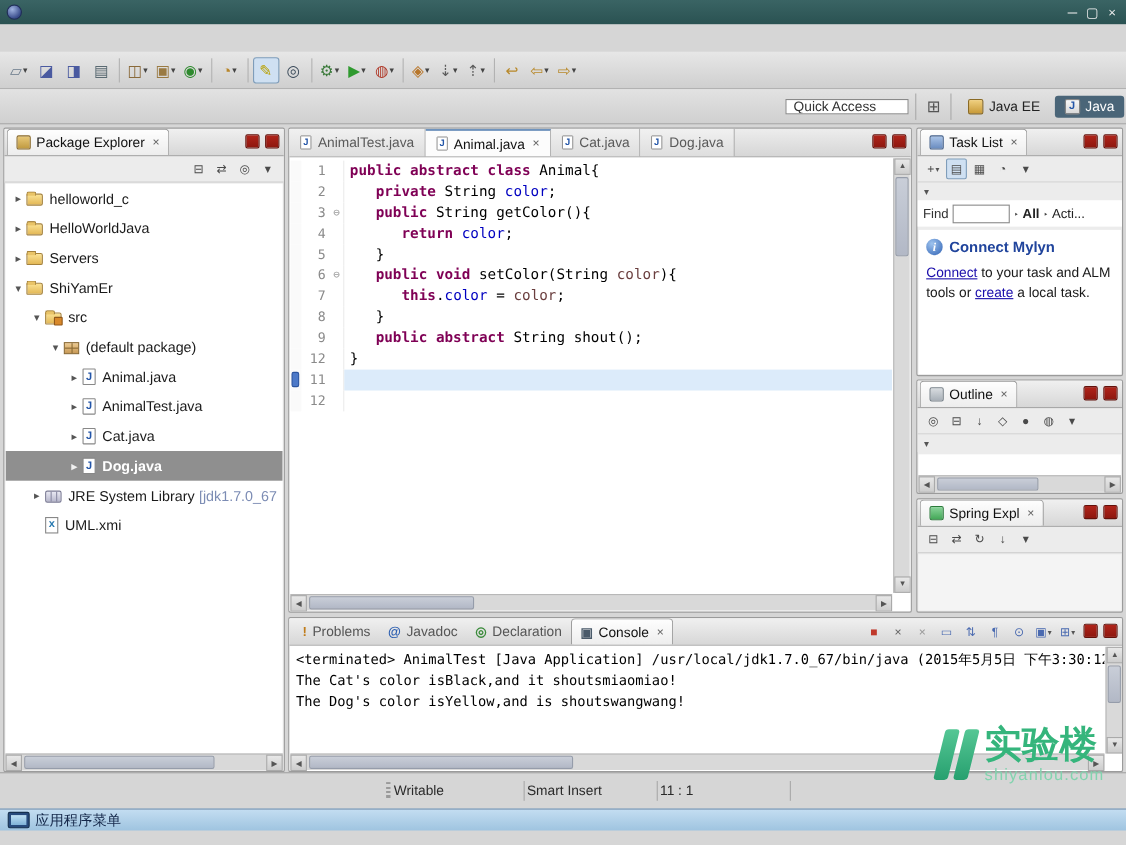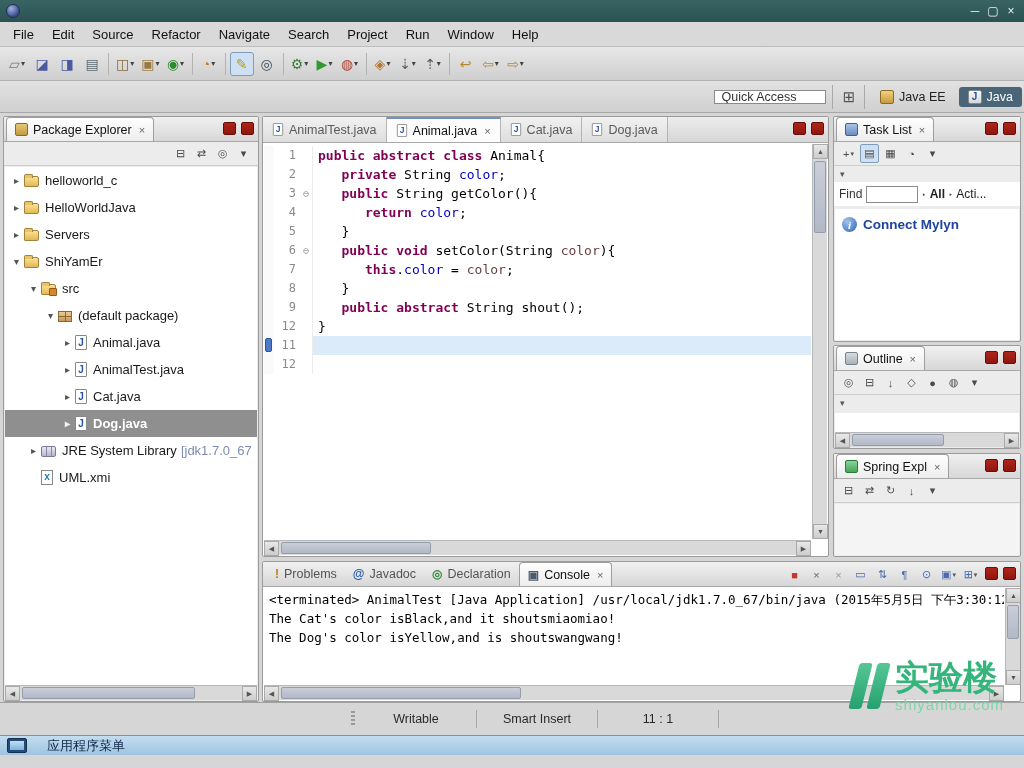--- a/index.html
+++ b/index.html
@@ -140,24 +140,24 @@
   .cicon{font-size:12px;line-height:1}
   .console-body{position:absolute;left:1px;right:16px;top:26px;bottom:16px;background:#fff;overflow:hidden;padding:2px 5px;font:12.5px/19px "DejaVu Sans Mono",monospace;color:#000}
   .console-header{white-space:nowrap}
   .console-line{white-space:nowrap}
 
   
   .statusbar{position:absolute;left:0;top:702px;width:1024px;height:33px;background:#d6d6d6;border-top:1px solid #a2a2a2;display:flex;align-items:center;font-size:12.5px;color:#2a2a2a}
   .sb-pad{width:348px;flex:none}
   .sb-grip{width:4px;height:16px;flex:none;background:repeating-linear-gradient(#9a9a9a 0 2px,transparent 2px 4px);margin:0 3px}
   .sb-sep{width:1px;height:18px;background:#a8a8a8;margin:0 2px;flex:none}
-  .sb-cell{width:116px;text-align:center;flex:none}
-
-  
-  .taskbar{position:absolute;left:0;top:735px;width:1024px;height:20px;background:linear-gradient(#c3ddf1,#9fc4e0);border-top:1px solid #6f94b8;display:flex;align-items:center;padding-left:7px;gap:20px}
+  .sb-cell{width:116px;text-align:left;flex:none}
+
+  
+  .taskbar{position:absolute;left:0;top:735px;width:1024px;height:20px;background:linear-gradient(#c3ddf1,#9fc4e0);border-top:1px solid #6f94b8;display:flex;align-items:center;padding-left:7px;gap:5px}
   .taskbar-icon{width:20px;height:15px;background:#274a7c;border:1px solid #16304f;border-radius:2px;position:relative;flex:none}
   .taskbar-icon::before{content:"";position:absolute;inset:2px;background:linear-gradient(#bfe0f4,#7fb2d8)}
   .taskbar-label{font-size:13px;color:#15284a}
 
   
   .watermark{position:absolute;right:20px;top:660px;z-index:40;pointer-events:none;display:flex;align-items:center;gap:10px}
   .wm-logo{display:flex;gap:5px}
   .wbar{width:13px;height:46px;background:linear-gradient(#55c795,#27a06f);transform:skewX(-14deg);border-radius:3px}
   .wm-col{text-align:left}
   .wm-brand{font-size:34px;font-weight:bold;color:#35b57c;line-height:1.05}
@@ -170,32 +170,20 @@
 
   <div class="titlebar">
     <span class="tb-logo"></span>
     <span class="tb-controls" id="tb-controls">
         <span class="tb-btn">─</span>
         <span class="tb-btn">▢</span>
         <span class="tb-btn">×</span>
       </span>
   </div>
 
-  <div class="menubar" id="menubar">
-      <div class="menu-item">File</div>
-      <div class="menu-item">Edit</div>
-      <div class="menu-item">Source</div>
-      <div class="menu-item">Refactor</div>
-      <div class="menu-item">Navigate</div>
-      <div class="menu-item">Search</div>
-      <div class="menu-item">Project</div>
-      <div class="menu-item">Run</div>
-      <div class="menu-item">Window</div>
-      <div class="menu-item">Help</div>
-    </div>
 
   <div class="toolbar" id="toolbar">
       <span class="tbtn">
         <span class="glyph" style="color: rgb(106, 122, 138);">▱</span>
         <span class="dd">▾</span>
       </span>
       <span class="tbtn">
         <span class="glyph" style="color: rgb(74, 90, 160);">◪</span>
       </span>
       <span class="tbtn">
@@ -477,20 +465,21 @@
       <span class="tl-arrow">‣</span>
       <span class="tl-link b">All</span>
       <span class="tl-arrow">‣</span>
       <span class="tl-link">Acti...</span>
     </div>
     <div class="mylyn">
       <div class="mylyn-head">
         <span class="info-icon">i</span>
         <span class="mylyn-title">Connect Mylyn</span>
       </div>
+      <div class="mylyn-body" id="mylyn-body"><span class="mylyn-link">Connect</span><span class=""> to your task and ALM tools or </span><span class="mylyn-link">create</span><span class=""> a local task.</span></div>
     </div>
   </div>
 
   <div class="panel outline-panel">
     <div class="panel-tabstrip">
       <div class="view-tab active">
         <span class="vicon vi-outline"></span>
         <span>Outline</span>
         <span class="tclose">×</span>
       </div>

